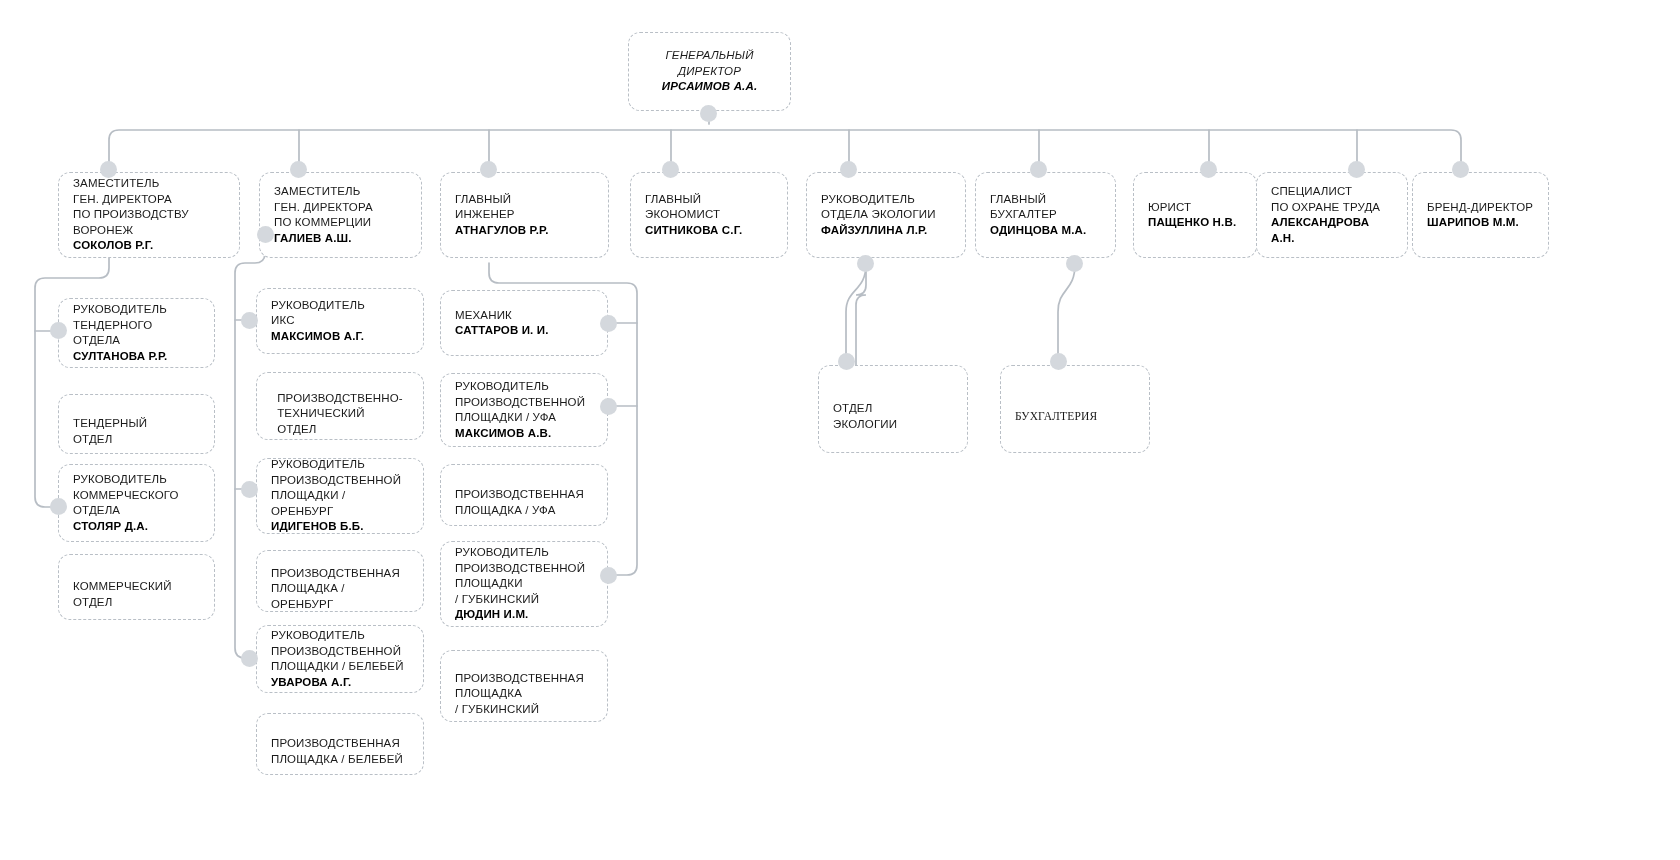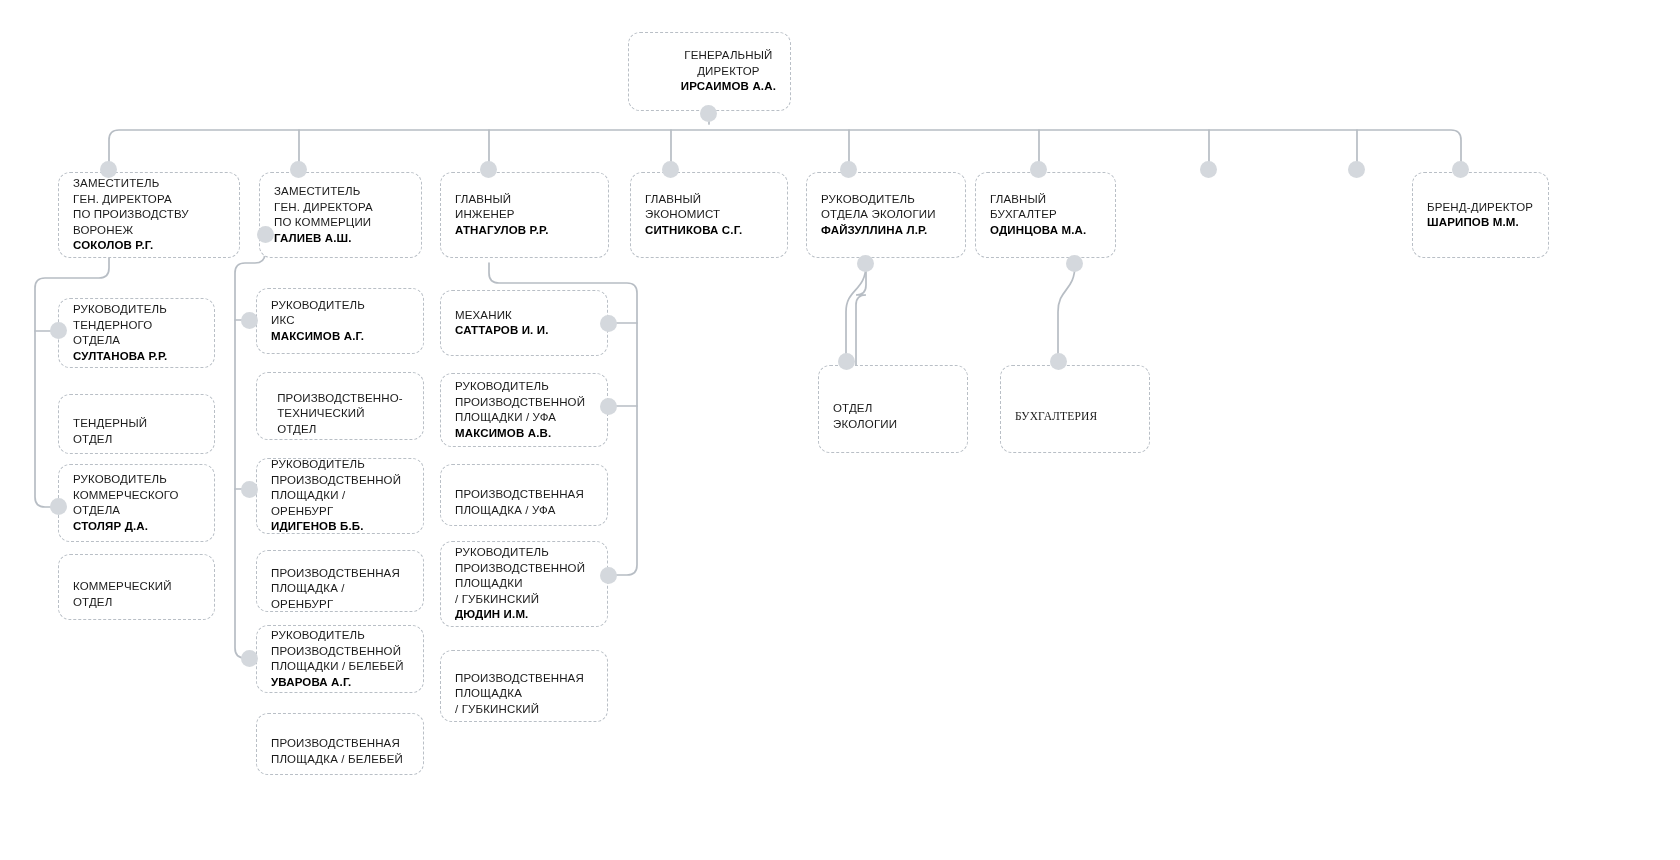--- a/index.html
+++ b/index.html
@@ -31,21 +31,21 @@
     letter-spacing:0.15px;
     white-space:pre-line;
     text-transform:uppercase;
   }
   .node .nm{
     display:block;
     font-weight:bold;
     color:#000;
     white-space:pre-line;
   }
-  .node.center{justify-content:flex-end;text-align:center;}
+  .node.center{justify-content:center;text-align:center;font-style:italic;}
   .dot{
     position:absolute;
     width:17px;height:17px;
     border-radius:50%;
     background:#d4d8dd;
   }
 </style>
 </head>
 <body>
 
@@ -146,22 +146,35 @@
   <div class="node" style="left:975px;top:172px;width:141px;height:86px;">
     <div class="txt">
       <span>ГЛАВНЫЙ
 БУХГАЛТЕР</span>
       <span class="nm">ОДИНЦОВА М.А.</span>
     </div>
   </div>
   <div class="dot" style="left:1030px;top:161px;"></div>
   <div class="dot" style="left:1066px;top:255px;"></div>
 
+  <div class="node" style="left:1133px;top:172px;width:124px;height:86px;">
+    <div class="txt">
+      <span>ЮРИСТ</span>
+      <span class="nm">ПАЩЕНКО Н.В.</span>
+    </div>
+  </div>
   <div class="dot" style="left:1200px;top:161px;"></div>
 
+  <div class="node" style="left:1256px;top:172px;width:152px;height:86px;">
+    <div class="txt">
+      <span>СПЕЦИАЛИСТ
+ПО ОХРАНЕ ТРУДА</span>
+      <span class="nm">АЛЕКСАНДРОВА А.Н.</span>
+    </div>
+  </div>
   <div class="dot" style="left:1348px;top:161px;"></div>
 
   <div class="node" style="left:1412px;top:172px;width:137px;height:86px;">
     <div class="txt">
       <span>БРЕНД-ДИРЕКТОР</span>
       <span class="nm">ШАРИПОВ М.М.</span>
     </div>
   </div>
   <div class="dot" style="left:1452px;top:161px;"></div>
 

